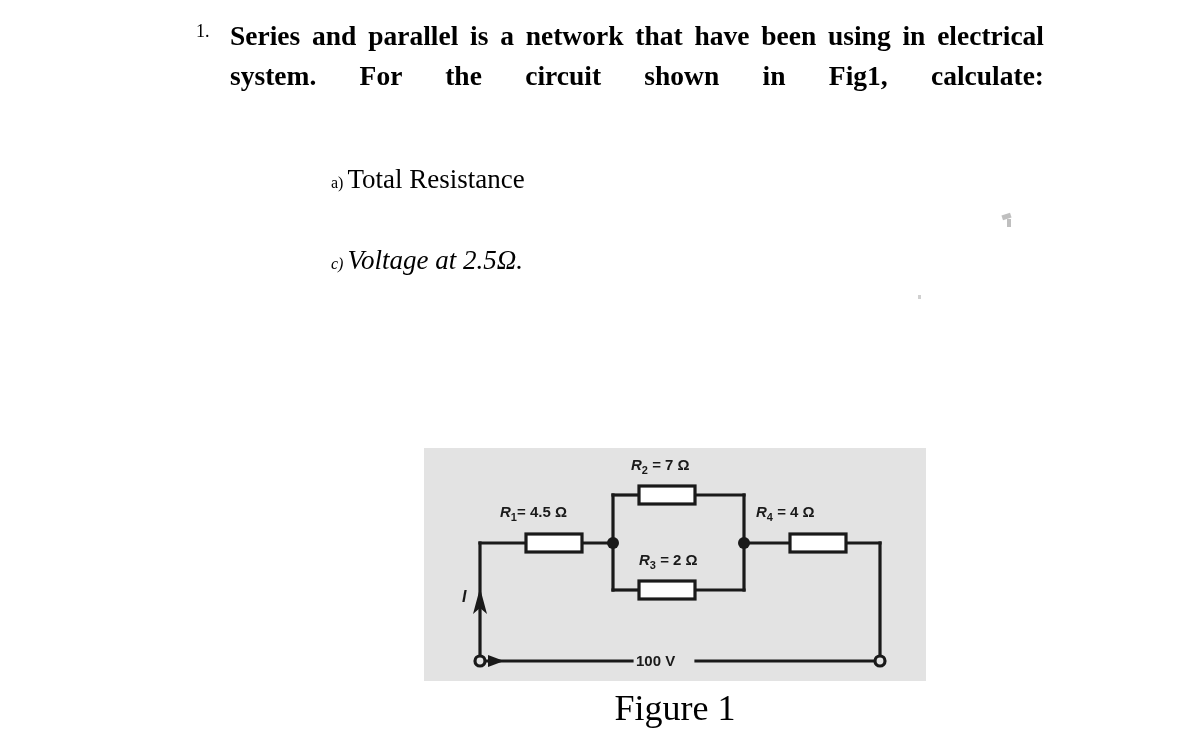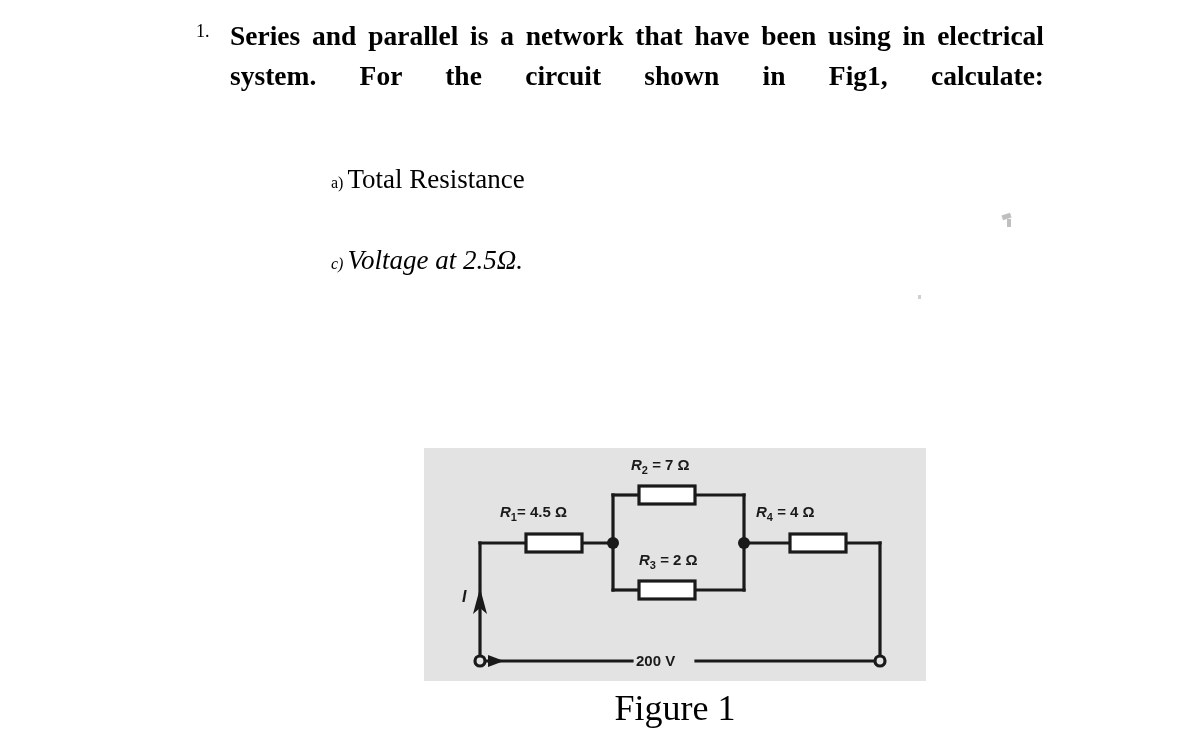--- a/index.html
+++ b/index.html
@@ -206,20 +206,20 @@
       </div>
 
       <div style="position:absolute;left:207px;top:103px;font-size:15px;white-space:nowrap;margin-left:8px;">
         <i>R</i><sub style="font-size:11px;">3</sub> <span>= 2 Ω</span>
       </div>
 
       <div style="position:absolute;left:332px;top:55px;font-size:15px;white-space:nowrap;">
         <i>R</i><sub style="font-size:11px;">4</sub> <span>= 4 Ω</span>
       </div>
 
-      <div style="position:absolute;left:212px;top:204px;font-size:15px;white-space:nowrap;">200 V</div>
+      <div style="position:absolute;left:212px;top:204px;font-size:15px;white-space:nowrap;">100 V</div>
 
       <div style="position:absolute;left:38px;top:140px;font-size:16px;font-style:italic;">I</div>
     </div>
   </div>
 </div>
 
 <div class="fig-caption">Figure 1</div>
 
 </body></html>

